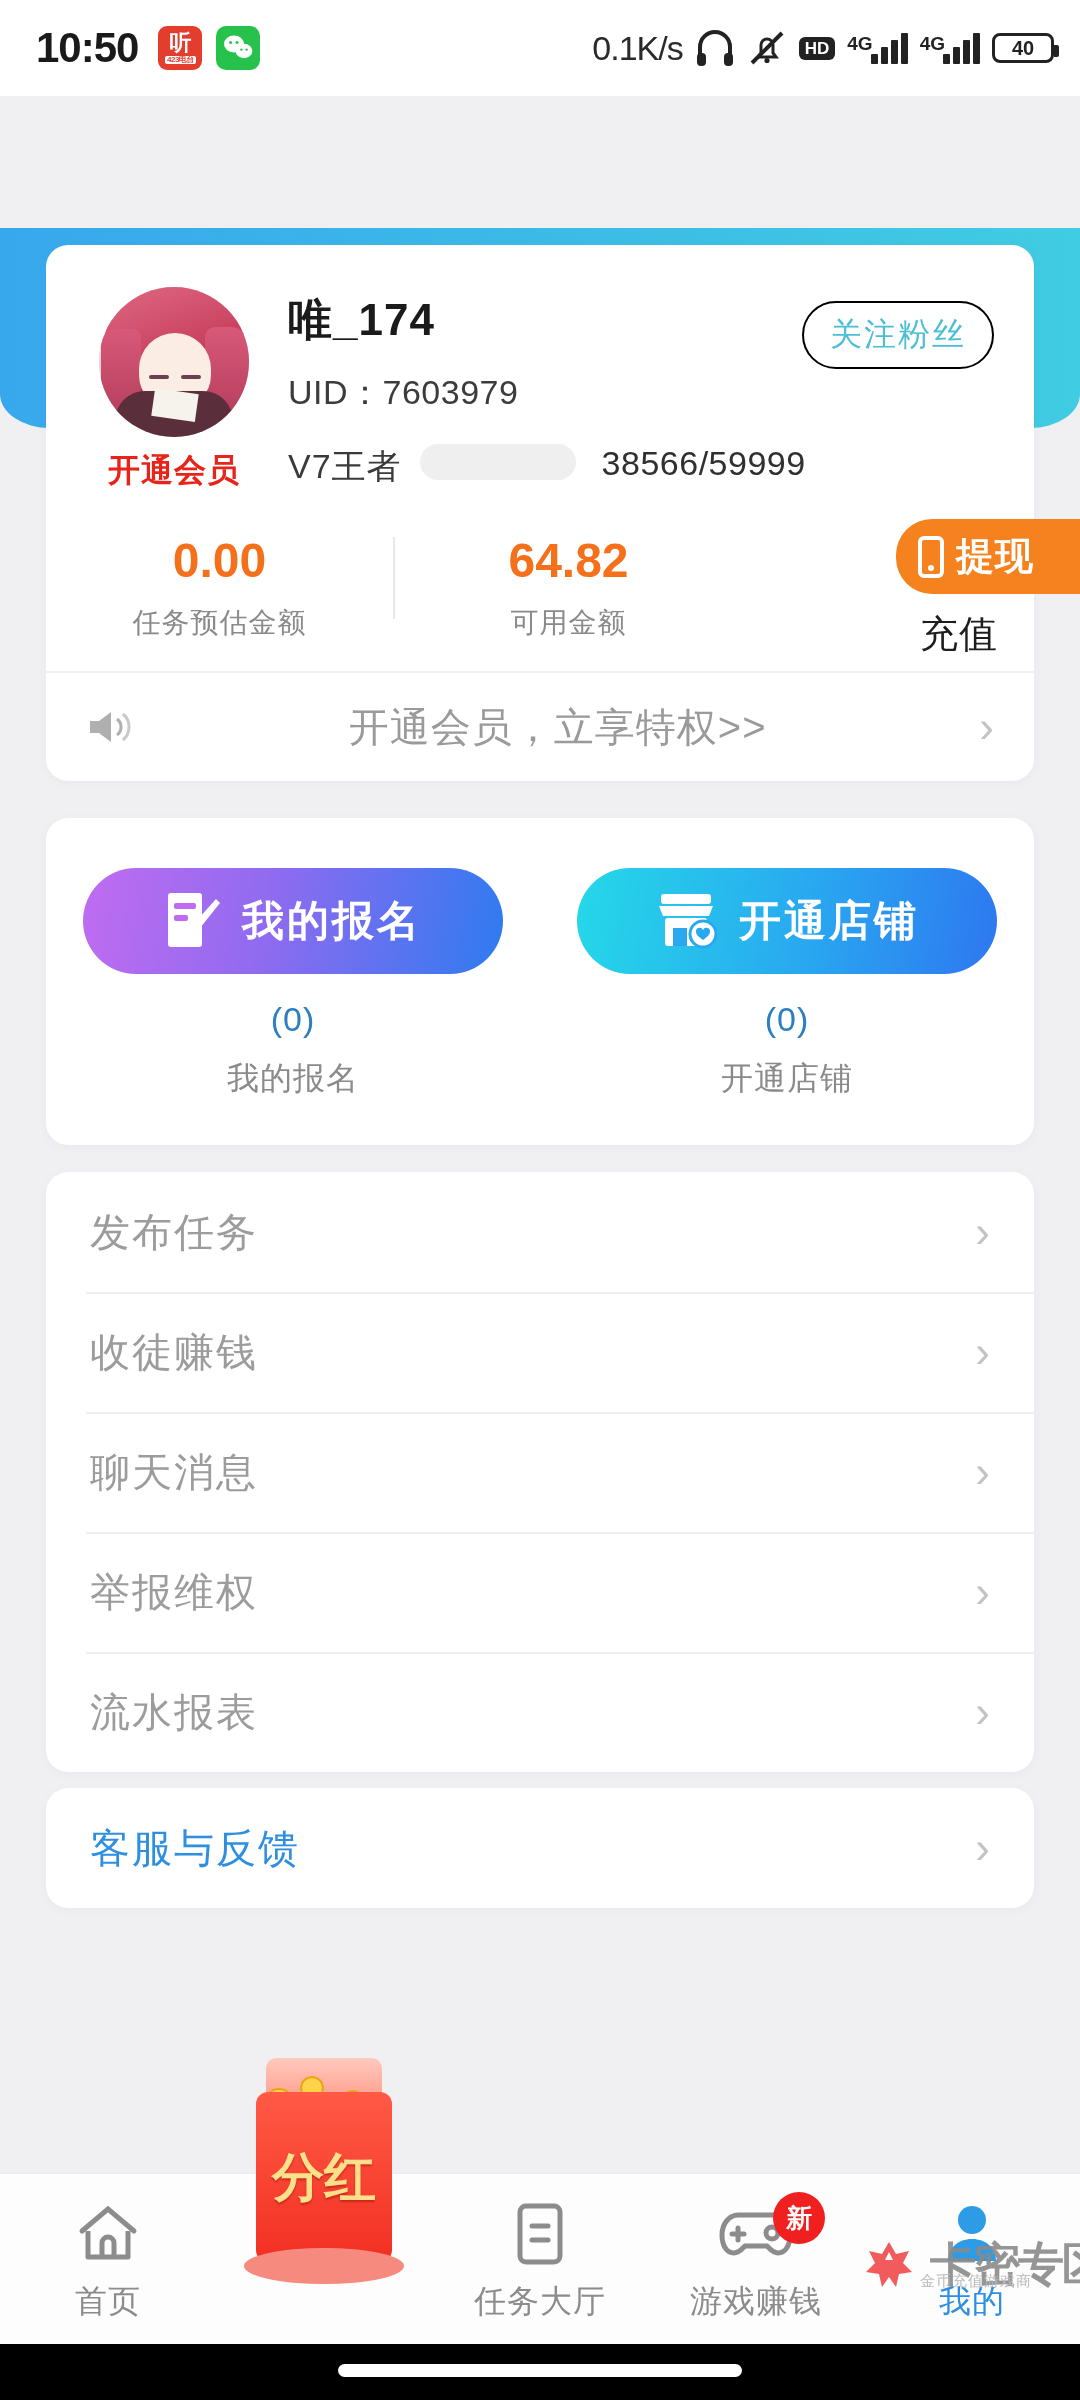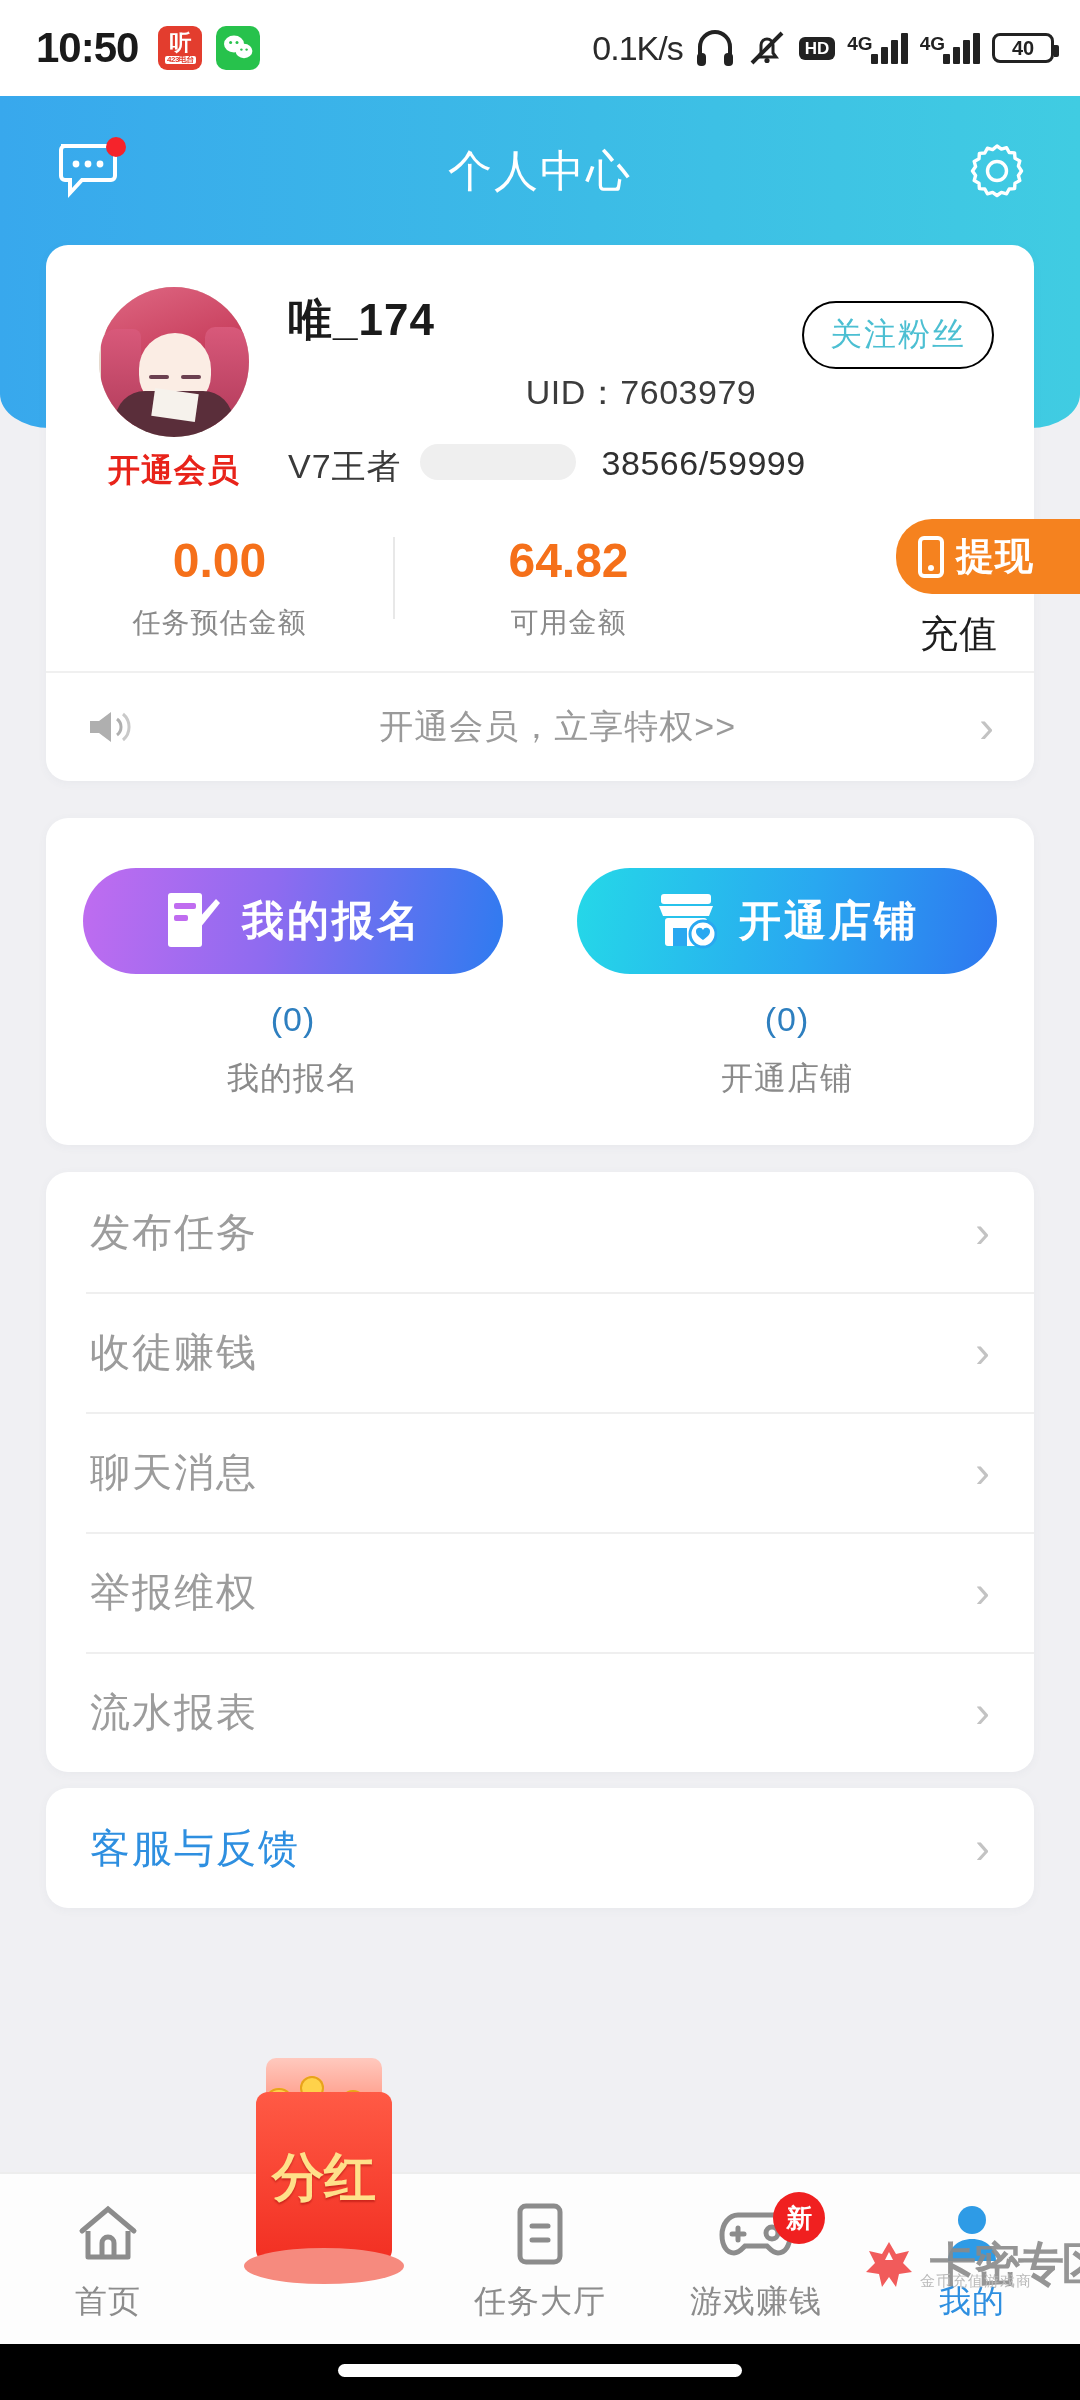--- a/index.html
+++ b/index.html
@@ -107,21 +107,21 @@
   .av-eye.l{left:50px;} .av-eye.r{left:82px;}
   .av-mouth{position:absolute;top:104px;left:71px;width:12px;height:4px;
      border-radius:0 0 6px 6px;background:#C77B84;}
   .av-uniform{position:absolute;bottom:0;left:16px;width:118px;height:46px;
      border-radius:30px 30px 0 0;background:#5A2E3A;}
   .av-collar{position:absolute;bottom:18px;left:54px;width:44px;height:28px;
      background:#F6F2EC;transform:rotate(8deg);}
   .badge-vip{ margin-top:12px; font-size:32px; font-weight:700; color:#E8231A; letter-spacing:1px;}
   .prof-info{ flex:1; padding-left:26px; padding-top:4px; }
   .uname{ font-size:44px; font-weight:700; color:#1B1B1B; letter-spacing:1px;}
-  .uid{ font-size:34px; color:#3C3C3C; margin-top:20px; letter-spacing:.5px;text-align:center;}
+  .uid{ font-size:34px; color:#3C3C3C; margin-top:20px; letter-spacing:.5px;}
   .lvl-row{ display:flex; align-items:flex-start; margin-top:28px; }
   .lvl-name{ font-size:34px; color:#3A3A3A; letter-spacing:1px; }
   .bar{
     width:156px;height:36px;border-radius:18px;background:#EFEFEF;
     margin-left:18px; overflow:hidden; position:relative;
   }
   .bar-fill{
     height:100%; border-radius:18px;
     background:linear-gradient(90deg,#FF9A0A 0%,#FA7100 55%,#F44A06 100%);
   }
@@ -147,21 +147,21 @@
     display:flex; align-items:center; gap:12px; letter-spacing:1px;
   }
   .phone-ic{ width:26px;height:42px;border:4px solid #fff;border-radius:6px;position:relative;}
   .phone-ic:after{content:"";position:absolute;bottom:3px;left:50%;margin-left:-3px;
     width:6px;height:6px;border-radius:50%;background:#fff;}
   .recharge{ position:absolute; right:36px; top:98px; font-size:38px; color:#1E1E1E; letter-spacing:1px;}
   .notice{
     border-top:2px solid #F0F0F0; height:110px; display:flex; align-items:center;
     padding:0 40px;
   }
-  .notice-txt{ flex:1; text-align:center; font-size:34px; color:#9A9A9A; letter-spacing:1px;}
+  .notice-txt{ flex:1; text-align:center; font-size:40px; color:#9A9A9A; letter-spacing:1px;}
   .chev{ color:#C3C3C3; font-size:44px; font-weight:300; line-height:1;}
 
   
   #actions-card{ top:818px; padding:50px 0 44px 0; }
   .act-row{ display:flex; }
   .act-col{ flex:1; display:flex; flex-direction:column; align-items:center; }
   .act-btn{
     width:420px;height:106px;border-radius:54px;
     display:flex;align-items:center;justify-content:center;gap:22px;
     color:#fff;font-size:42px;font-weight:700;letter-spacing:3px;
@@ -291,38 +291,20 @@
             <i></i>
           </span>
       </div>
       <div class="sb-batt">
         <span>40</span>
       </div>
     </div>
   </div>
 
   <div class="hdr-curve"></div>
-  <div class="header">
-    <div class="hdr-chat">
-      <svg width="66" height="60" viewBox="0 0 66 60">
-        <path d="M5 5h50a4 4 0 0 1 4 4v26a4 4 0 0 1-4 4H26l-12 13V39H9a4 4 0 0 1-4-4V9a4 4 0 0 1 4-4z" fill="none" stroke="#fff" stroke-width="4"></path>
-        <circle cx="20" cy="23" r="3.4" fill="#fff"></circle>
-        <circle cx="32" cy="23" r="3.4" fill="#fff"></circle>
-        <circle cx="44" cy="23" r="3.4" fill="#fff"></circle>
-      </svg>
-      <span class="reddot"></span>
-    </div>
-    <div class="hdr-title">个人中心</div>
-    <div class="hdr-gear">
-      <svg width="62" height="62" viewBox="0 0 62 62">
-        <path d="M31 6l4.4 3.1 5.2-1.4 2.6 4.8 5.4.4.4 5.4 4.8 2.6-1.4 5.2L55.5 31l-3.1 4.4 1.4 5.2-4.8 2.6-.4 5.4-5.4.4-2.6 4.8-5.2-1.4L31 55.5l-4.4-3.1-5.2 1.4-2.6-4.8-5.4-.4-.4-5.4-4.8-2.6 1.4-5.2L6.5 31l3.1-4.4-1.4-5.2 4.8-2.6.4-5.4 5.4-.4 2.6-4.8 5.2 1.4z" fill="none" stroke="#fff" stroke-width="3.4" stroke-linejoin="round"></path>
-        <circle cx="31" cy="31" r="9.5" fill="none" stroke="#fff" stroke-width="3.4"></circle>
-      </svg>
-    </div>
-  </div>
 
   <div class="card" id="profile-card">
     <div class="prof-row">
       <div class="avatar-wrap">
         <div class="avatar">
           <span class="av-bg"></span>
             <span class="av-hair"></span>
           <span class="av-hair-l"></span>
             <span class="av-hair-r"></span>
           <span class="av-face"></span>

